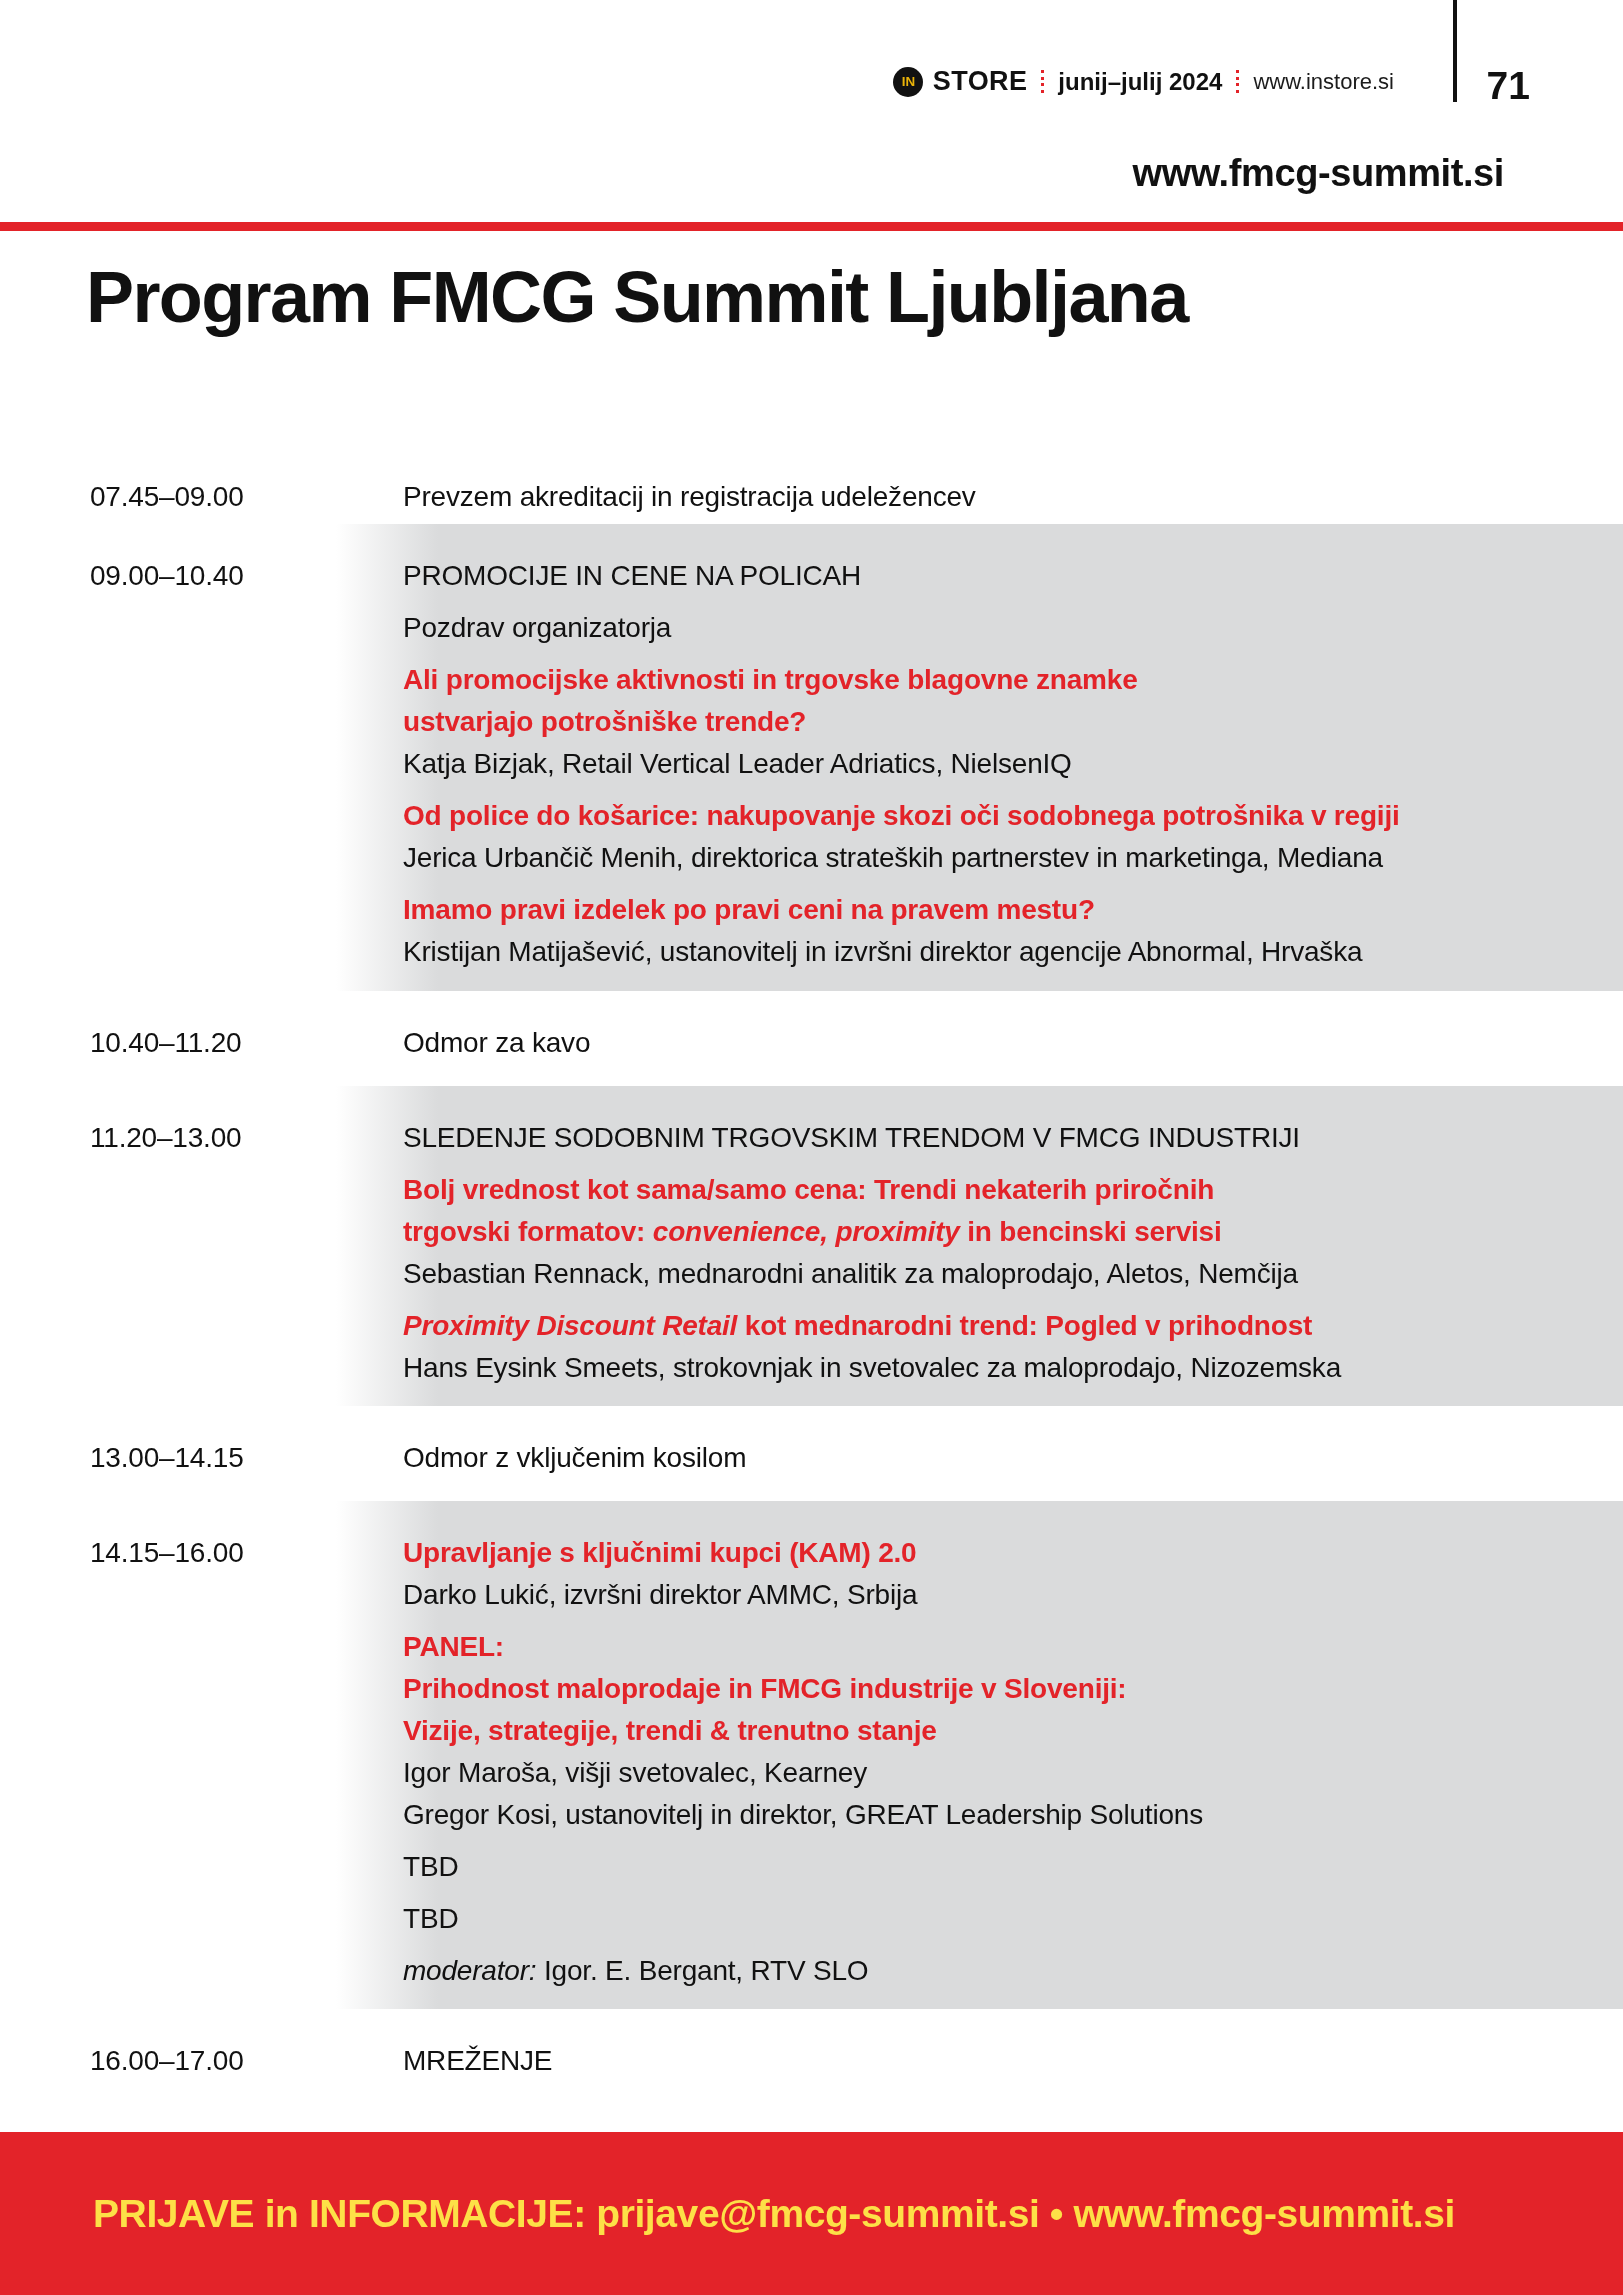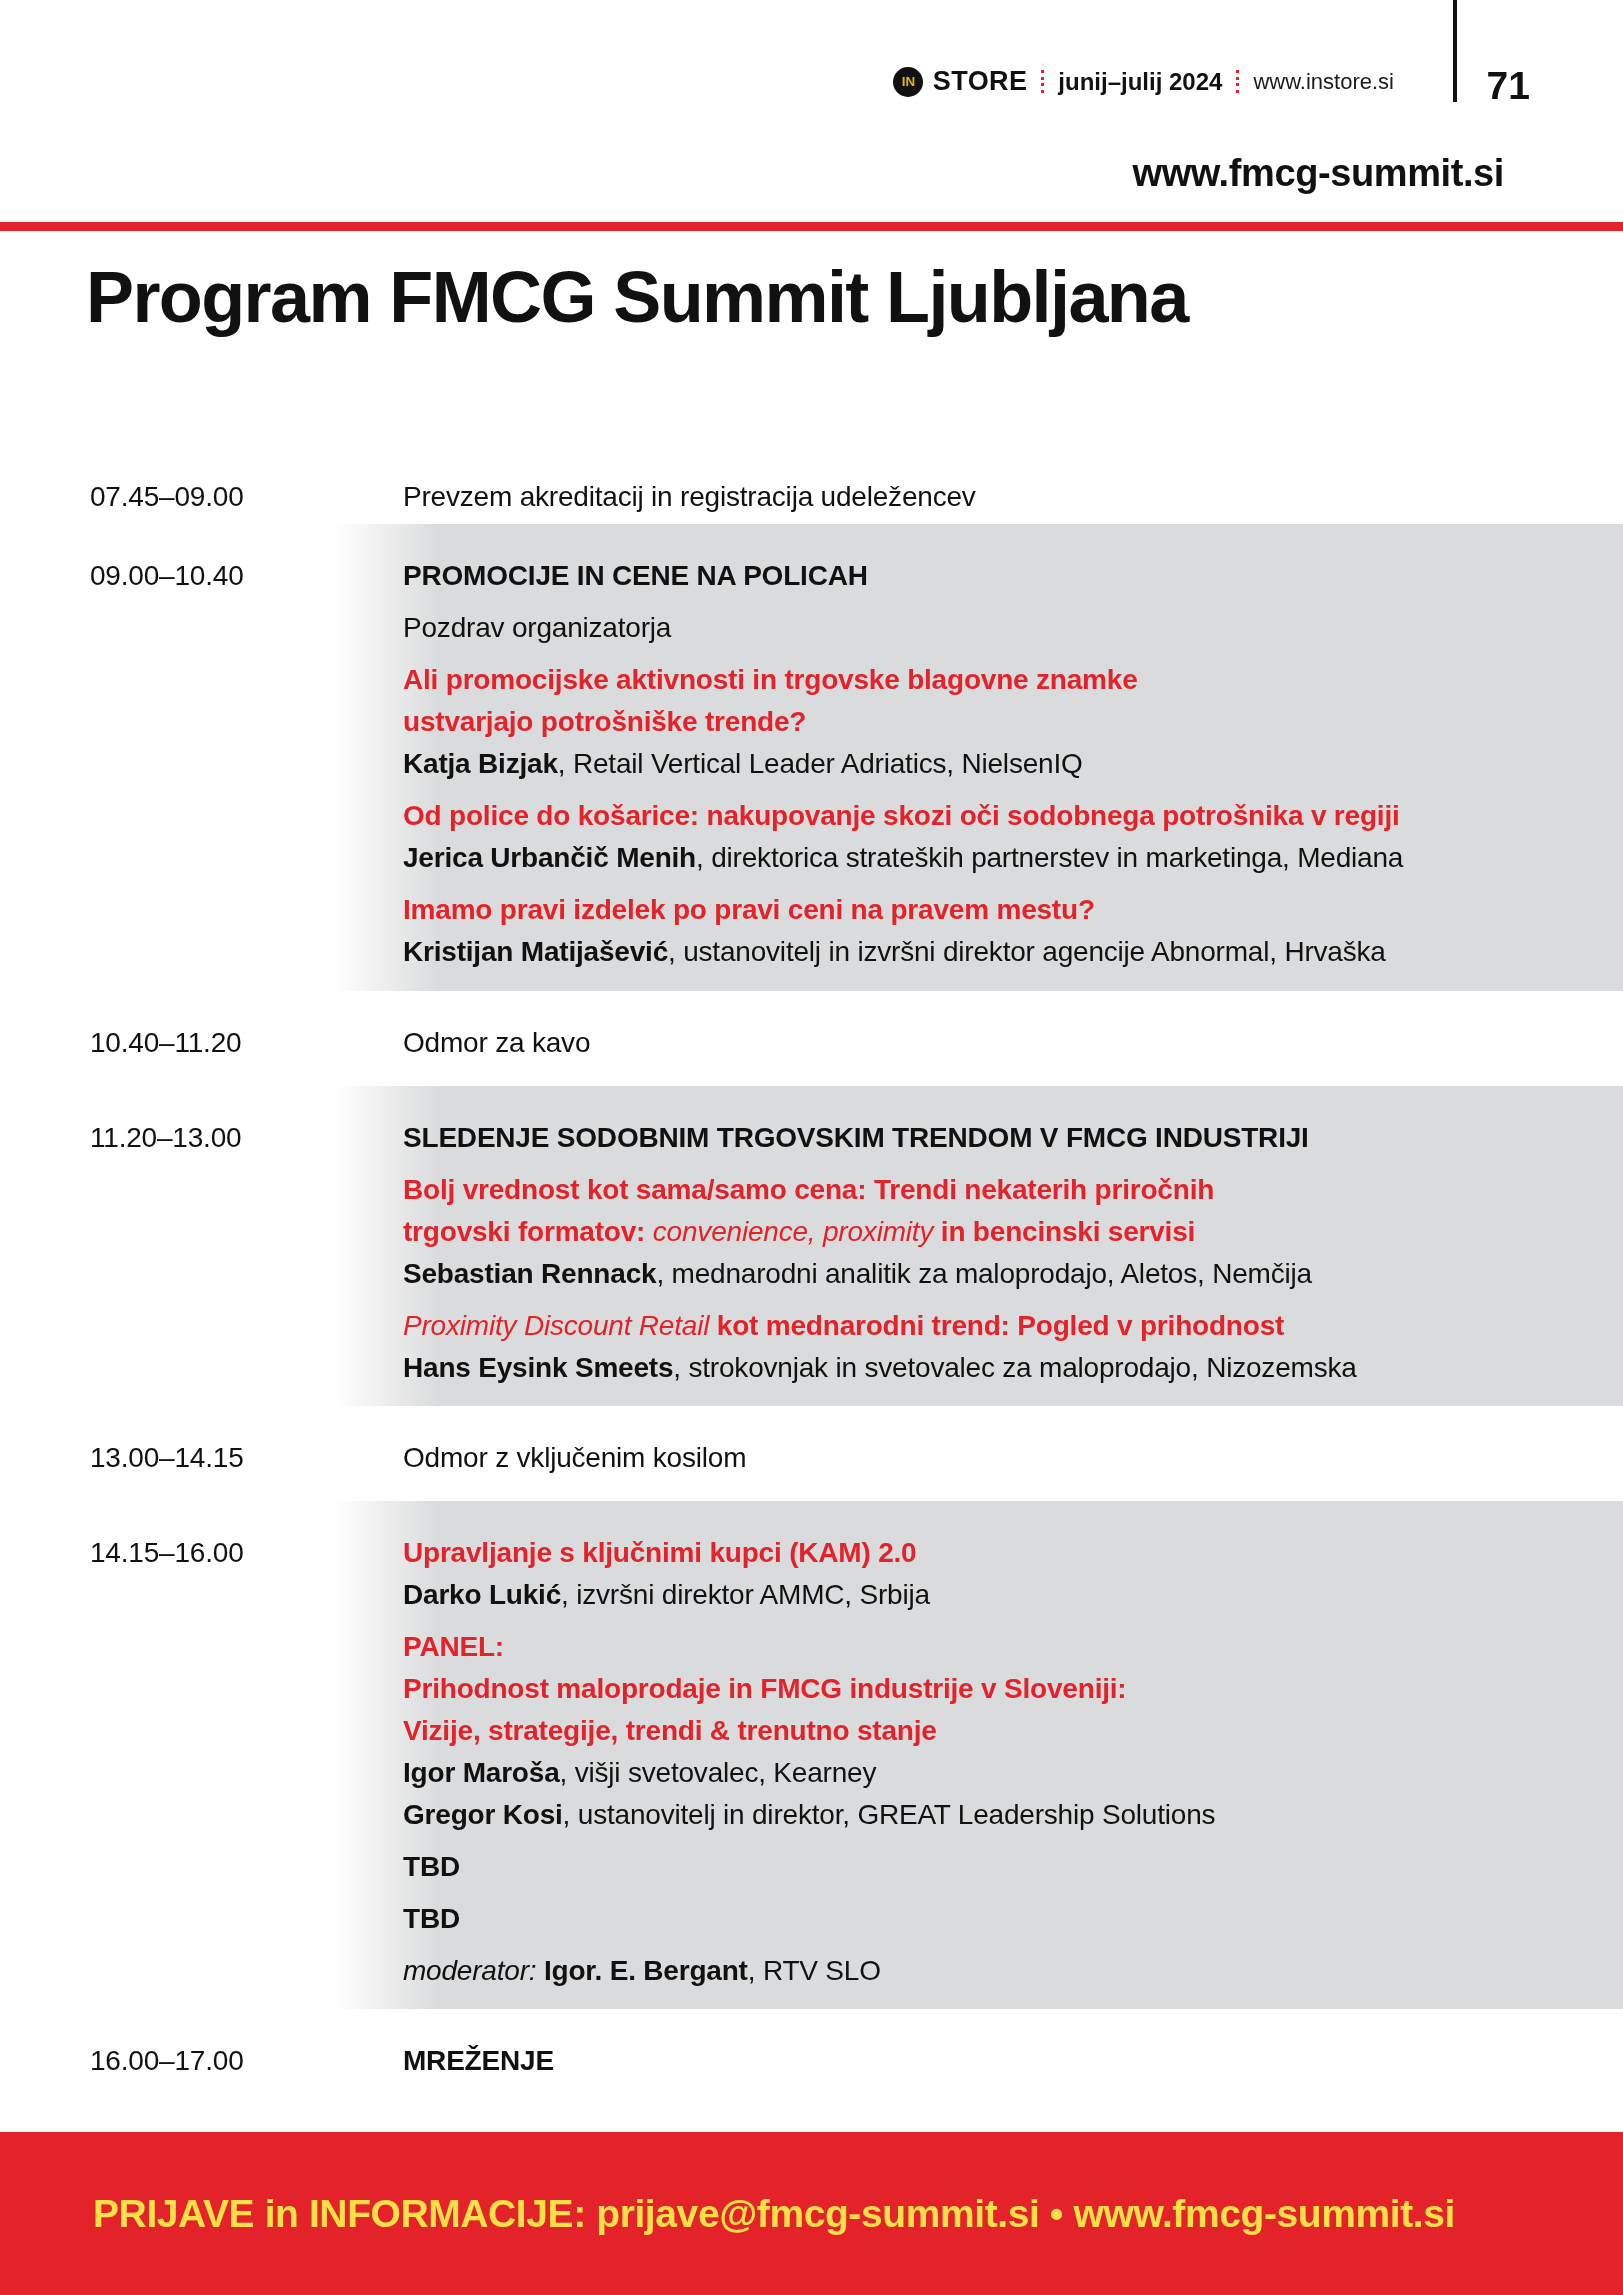--- a/index.html
+++ b/index.html
@@ -68,23 +68,23 @@
   .row.plain{padding-top:31px;padding-bottom:22px;}
   .row.plain:first-child{padding-top:0;padding-bottom:6.3px;}
   .row.shaded{padding-top:31px;padding-bottom:17.3px;}
   .row.shaded::before{
     content:"";
     position:absolute;left:336px;right:0;top:0;bottom:0;
     background:linear-gradient(90deg, rgba(218,219,220,0) 0px, var(--grey) 102px);
   }
   .time,.content{position:relative;}
   .para + .para{margin-top:10px;}
-  .seg.b{font-weight:bold;}
+  .seg.b{font-weight:normal;}
   .seg.rb{color:var(--red);font-weight:bold;}
-  .seg.rbi{color:var(--red);font-weight:normal;font-style:italic;text-align:center;}
+  .seg.rbi{color:var(--red);font-weight:bold;font-style:italic;text-align:center;}
   .seg.i{font-style:italic;}
 
   
   .footer{
     position:absolute;left:0;bottom:0;width:100%;height:163px;
     background:var(--red);
     display:flex;align-items:center;
   }
   .footer-text{
     color:#fde047;font-weight:bold;font-size:39px;

